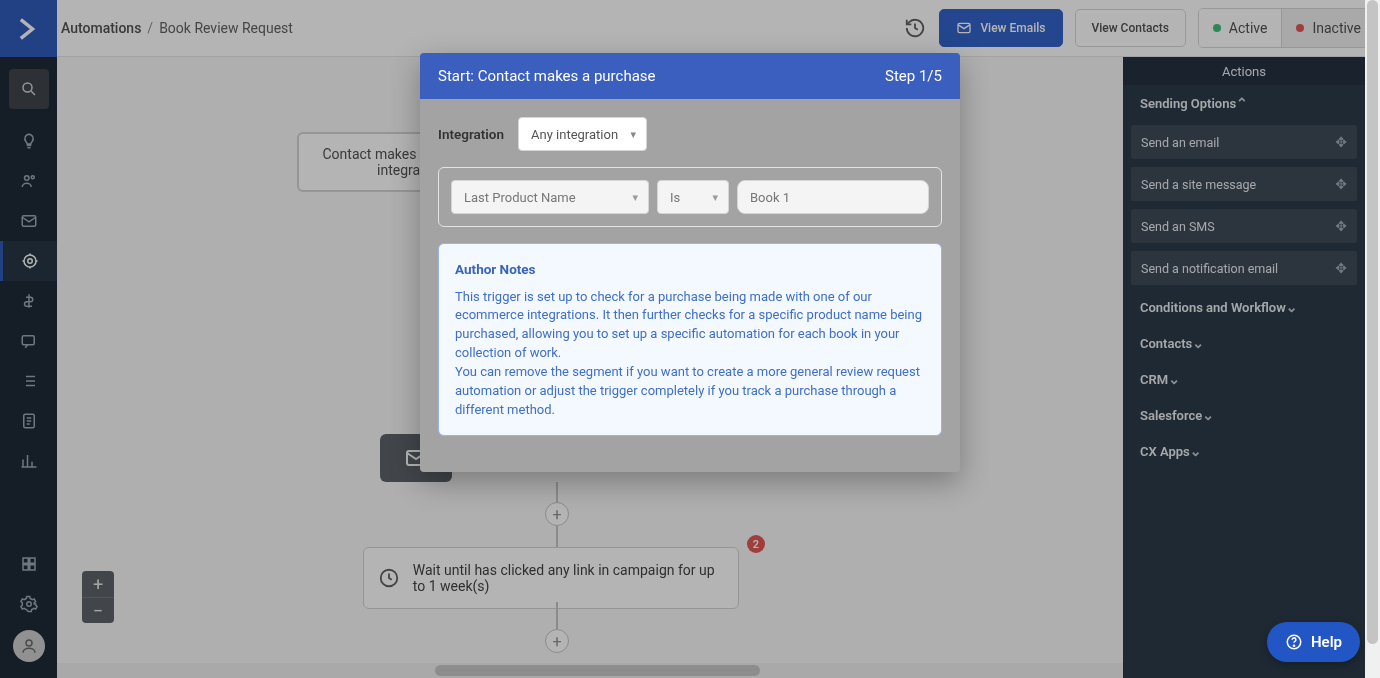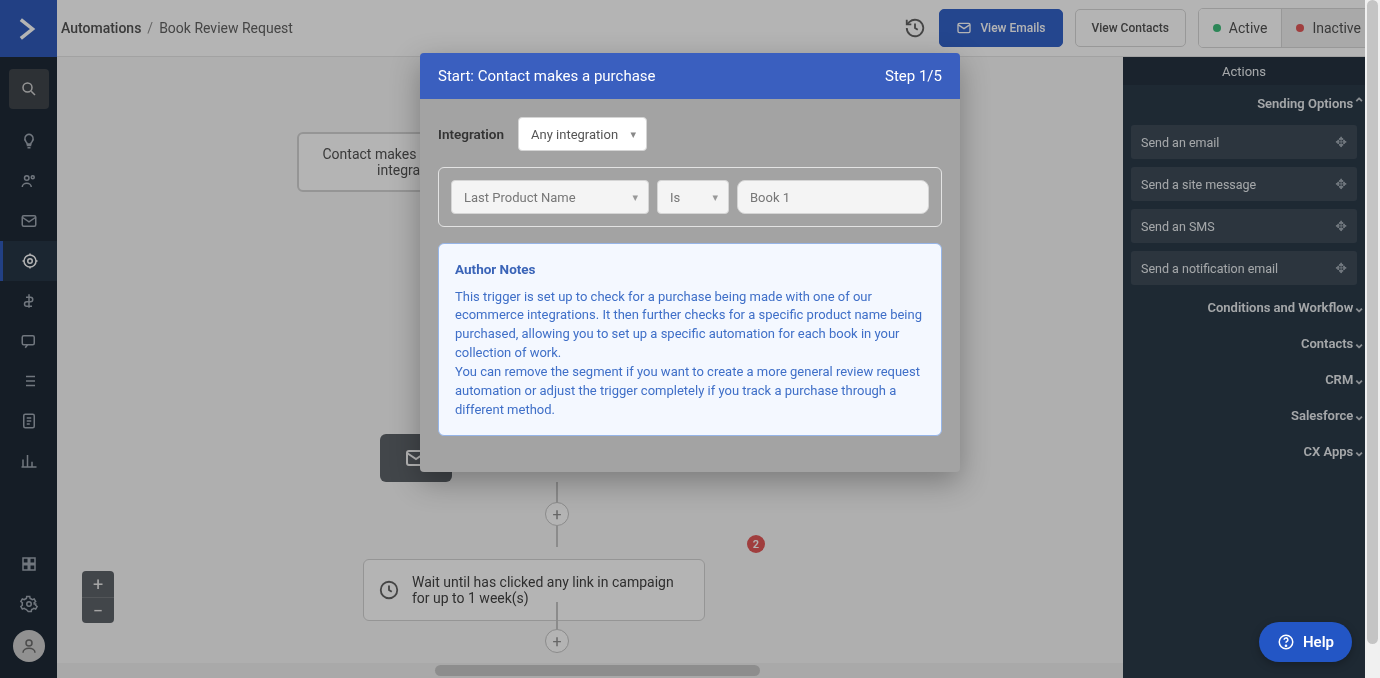--- a/index.html
+++ b/index.html
@@ -51,35 +51,35 @@
   .zoom-ctrl { position:absolute; left:25px; bottom:55px; width:32px; background:#51565c; border-radius:4px; display:flex; flex-direction:column; overflow:hidden; }
   .zoom-btn { height:26px; color:#e9e9e9; display:flex; align-items:center; justify-content:center; font-size:18px; cursor:pointer; }
   .zoom-btn + .zoom-btn { border-top:1px solid #6b6f73; }
 
   .flow-node { position:absolute; border:1px solid #cfcfcf; border-radius:6px; background:#fff; display:flex; align-items:center; padding:10px 14px; font-size:14px; color:#333; }
   .flow-icon-box { background:#51565c; width:40px; height:40px; border-radius:6px; display:flex; align-items:center; justify-content:center; color:#fff; margin-right:12px; }
   .add-circle { position:absolute; width:24px; height:24px; border:1px solid #c0c0c0; border-radius:50%; background:#fff; display:flex; align-items:center; justify-content:center; font-size:16px; color:#888; cursor:pointer; }
 
   .email-node { position:absolute; left:323px; top:377px; width:72px; height:48px; background:#51565c; border-radius:6px; display:flex; align-items:center; justify-content:center; color:#fff; }
 
-  .wait-node { left:306px; top:502px; width:342px; }
+  .wait-node { left:306px; top:490px; width:376px; }
   .badge-red { position:absolute; width:18px; height:18px; border-radius:9px; background:#e04a4a; color:#fff; font-size:11px; display:flex; align-items:center; justify-content:center; font-weight:600; }
 
   .hscroll { position:absolute; left:0; right:0; bottom:0; height:15px; background:#eee; }
   .hscroll-thumb { position:absolute; left:35%; top:2px; height:11px; width:30%; background:#c4c4c4; border-radius:6px; }
   .vscroll { position:absolute; top:0; bottom:15px; right:0; width:15px; background:#eaeaea; }
   .vscroll-thumb { position:absolute; top:2px; left:2px; width:11px; height:40%; background:#c4c4c4; border-radius:6px; }
 
   
   .right-sidebar { position:absolute; right:15px; top:57px; bottom:0; width:242px; background:#1a2a3a; color:#e8ecef; z-index:4; display:flex; flex-direction:column; font-size:13px; }
   .right-title { height:28px; display:flex; align-items:center; justify-content:center; font-size:13px; color:#e8ecef; background:#132130; }
   .search-actions { margin:6px 8px; background:#3a4752; border-radius:3px; height:28px; display:flex; align-items:center; padding:0 8px; color:#b6bec5; gap:6px; }
   .search-actions input { background:transparent; border:none; outline:none; color:#e8ecef; font-size:12px; flex:1; }
   .search-actions input::placeholder { color:#b6bec5; }
-  .section-head { padding:10px 0; display:flex; align-items:center; justify-content:flex-end; font-weight:600; font-size:13px; color:#e8ecef; cursor:pointer; }
+  .section-head { padding:10px 17px; display:flex; align-items:center; justify-content:flex-start; font-weight:600; font-size:13px; color:#e8ecef; cursor:pointer; }
   .chev { color:#c0c6cc; font-size:14px; }
   .action-item { margin:4px 8px; background:#2e3d4b; border-radius:3px; height:34px; display:flex; align-items:center; justify-content:space-between; padding:0 10px; font-size:12.5px; cursor:grab; color:#e8ecef; }
   .drag-icon { color:#9aa4ae; font-size:14px; }
 
   .outerscroll { position:absolute; right:0; top:0; bottom:0; width:15px; background:#f0f0f0; z-index:20; }
   .outerscroll-thumb { position:absolute; top:0; left:2px; width:11px; height:95%; background:#c4c4c4; border-radius:6px; }
 
   
   .modal-overlay { position:absolute; inset:0; background:rgba(40,40,40,0.35); z-index:10; }
   .modal { position:absolute; top:53px; left:50%; transform:translateX(-50%); width:540px; background:#a3a3a3; border-radius:4px; box-shadow:0 10px 30px rgba(0,0,0,0.3); z-index:11; overflow:hidden; }
@@ -96,21 +96,21 @@
   .seg-sel::after { content:"▾"; position:absolute; right:10px; color:#999; font-size:11px; }
   .seg-input { border:1px solid #d5d5d5; background:#f4f4f4; border-radius:8px; height:34px; padding:0 12px; font-size:13px; color:#777; flex:1.3; }
   .notes-box { border:1px solid #96b5e8; background:#f4f8ff; border-radius:6px; padding:16px; color:#3f6fc8; font-size:13px; line-height:1.45; margin-bottom:18px; }
   .notes-box h4 { font-size:13.5px; font-weight:700; margin-bottom:8px; color:#3a64b8; }
   .notes-box p + p { }
   .modal-footer { display:flex; justify-content:space-between; align-items:center; padding:0 0 4px 0; }
   .btn-secondary { border:1px solid #d5d5d5; background:#fff; color:#555; border-radius:4px; padding:8px 18px; font-size:14px; cursor:pointer; }
   .btn-next { background:#28c47b; color:#fff; border:none; border-radius:4px; padding:9px 26px; font-size:14px; font-weight:600; cursor:pointer; }
 
   
-  .help-btn { position:absolute; right:28px; bottom:16px; background:#2356c5; color:#fff; border-radius:22px; height:40px; padding:13px 18px; display:flex; align-items:center; gap:8px; font-size:15px; font-weight:600; z-index:50; cursor:pointer; box-shadow:0 3px 8px rgba(0,0,0,0.25); }
+  .help-btn { position:absolute; right:20px; bottom:16px; background:#2356c5; color:#fff; border-radius:22px; height:40px; padding:13px 18px; display:flex; align-items:center; gap:8px; font-size:15px; font-weight:600; z-index:50; cursor:pointer; box-shadow:0 3px 8px rgba(0,0,0,0.25); }
 
 </style>
 </head>
 <body>
 
 <div class="left-rail">
   <div class="logo-box">
     <svg viewBox="0 0 24 24" fill="none" stroke="currentColor" stroke-width="3">
         <path d="M5 4 L15 12 L5 20"></path>
       </svg>

